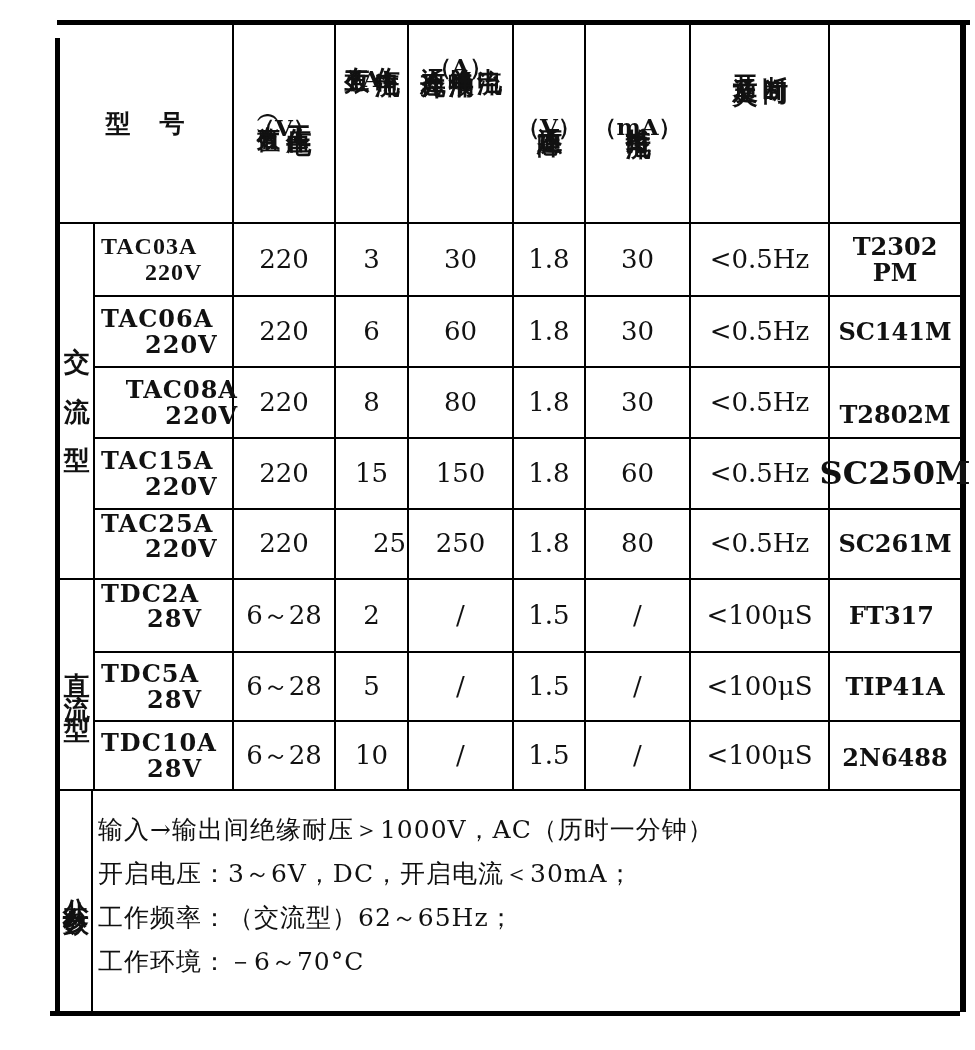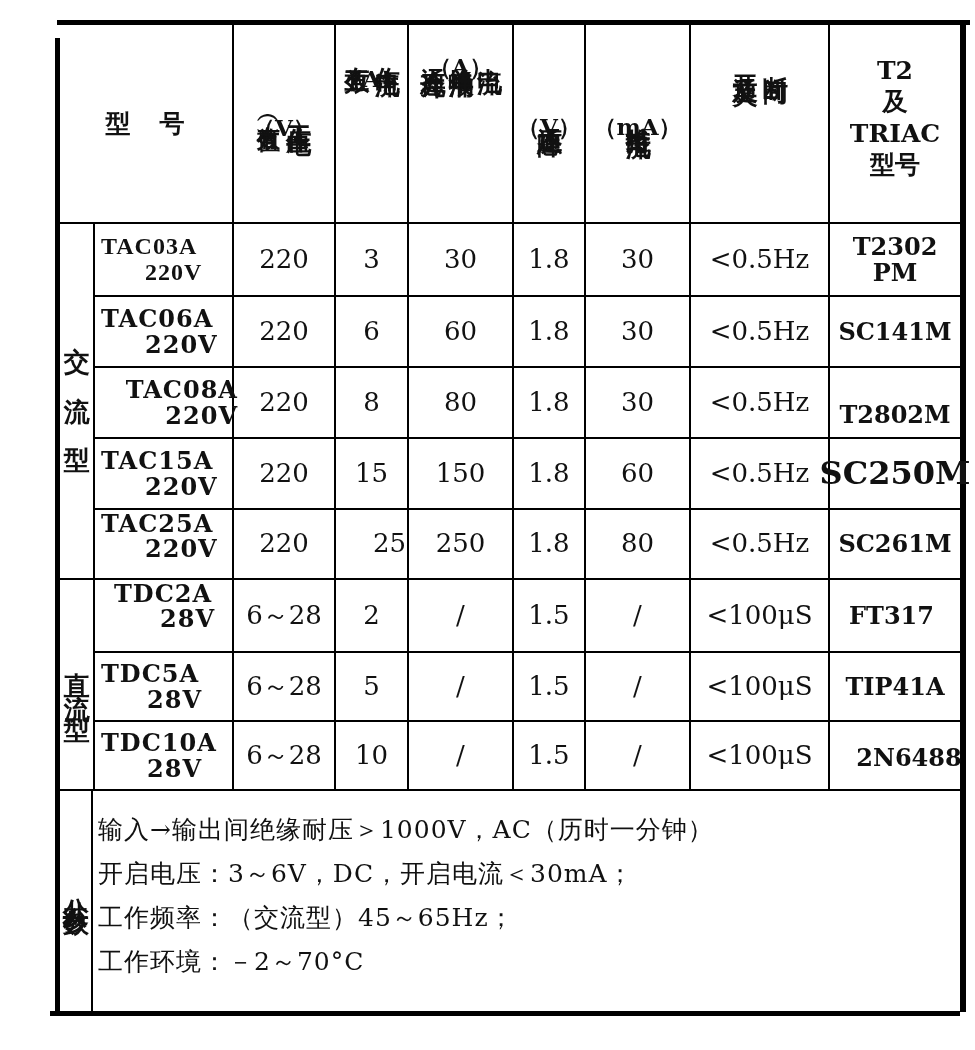--- a/index.html
+++ b/index.html
@@ -102,26 +102,20 @@
     <span class="unit">（mA）</span>
   </div>
 
   <div class="cell" style="left:691px; top:25px; width:137px; height:197px; align-items:flex-start; padding-top:30px; box-sizing:border-box;">
     <div class="hdr-multi">
       <span class="hdr-col">断时间</span>
       <span class="hdr-col">开通及关</span>
     </div>
   </div>
 
-  <div class="cell hdr" style="left:830px; top:25px; width:130px; height:197px; flex-direction:column; justify-content:flex-start; padding-top:30px; box-sizing:border-box; line-height:1.25;">
-    <span>T2</span>
-    <span>及</span>
-    <span>TRIAC</span>
-    <span>型号</span>
-  </div>
 
   <div class="cell group-label" style="left:60px; top:224px; width:33px; height:354px; flex-direction:column; justify-content:space-around; padding:40px 0; box-sizing:border-box;">
     <span class="vtext" style="letter-spacing:50px;">交流型</span>
   </div>
   <div class="cell group-label" style="left:60px; top:580px; width:33px; height:209px;">
     <span class="vtext" style="letter-spacing:22px;">直流型</span>
   </div>
 
   <div>
     <div class="cell model-cell" style="left:95px; top:224px; width:137px; height:71px;font-family:Liberation Serif, serif;">
@@ -187,21 +181,21 @@
     <div class="cell" style="left:234px; top:510px; width:100px; height:68px;">220</div>
     <div class="cell" style="left:344px; top:510px; width:91px; height:68px;">25</div>
     <div class="cell" style="left:409px; top:510px; width:103px; height:68px;">250</div>
     <div class="cell" style="left:514px; top:510px; width:70px; height:68px;">1.8</div>
     <div class="cell" style="left:586px; top:510px; width:103px; height:68px;">80</div>
     <div class="cell" style="left:691px; top:510px; width:137px; height:68px;">&lt;0.5Hz</div>
     <div class="cell" style="left:830px; top:510px; width:130px; height:68px; font-weight:bold; font-size:24px;">SC261M</div>
   </div>
 
   <div>
-    <div class="cell model-cell" style="left:95px; top:580px; width:137px; height:52px;margin-left:13px;">
+    <div class="cell model-cell" style="left:95px; top:580px; width:137px; height:52px;">
         <span>TDC2A</span>
         <span class="sub" style="padding-left:46px;">28V</span>
       </div>
     <div class="cell" style="left:234px; top:580px; width:100px; height:71px;">6～28</div>
     <div class="cell" style="left:336px; top:580px; width:71px; height:71px;">2</div>
     <div class="cell" style="left:409px; top:580px; width:103px; height:71px;">/</div>
     <div class="cell" style="left:514px; top:580px; width:70px; height:71px;">1.5</div>
     <div class="cell" style="left:586px; top:580px; width:103px; height:71px;">/</div>
     <div class="cell" style="left:691px; top:580px; width:137px; height:71px;">&lt;100μS</div>
     <div class="cell" style="left:830px; top:580px; width:123px; height:71px; font-weight:bold; font-size:24px;">FT317</div>
@@ -225,25 +219,25 @@
     <div class="cell model-cell" style="left:95px; top:722px; width:137px; height:67px;">
         <span>TDC10A</span>
         <span class="sub" style="padding-left:46px;">28V</span>
       </div>
     <div class="cell" style="left:234px; top:722px; width:100px; height:67px;">6～28</div>
     <div class="cell" style="left:336px; top:722px; width:71px; height:67px;">10</div>
     <div class="cell" style="left:409px; top:722px; width:103px; height:67px;">/</div>
     <div class="cell" style="left:514px; top:722px; width:70px; height:67px;">1.5</div>
     <div class="cell" style="left:586px; top:722px; width:103px; height:67px;">/</div>
     <div class="cell" style="left:691px; top:722px; width:137px; height:67px;">&lt;100μS</div>
-    <div class="cell" style="left:830px; top:722px; width:130px; height:72px; font-weight:bold; font-size:24px;margin-left:14px;">2N6488</div>
+    <div class="cell" style="left:830px; top:722px; width:130px; height:72px; font-weight:bold; font-size:24px;">2N6488</div>
   </div>
 
   <div class="cell group-label" style="left:60px; top:800px; width:31px; height:170px;">
     <span class="vtext" style="letter-spacing:4px;">公共参数</span>
   </div>
   <div class="footer-lines">
     <div>输入→输出间绝缘耐压＞1000V，AC（历时一分钟）</div>
     <div>开启电压：3～6V，DC，开启电流＜30mA；</div>
-    <div>工作频率：（交流型）45～65Hz；</div>
-    <div>工作环境：－2～70°C</div>
+    <div>工作频率：（交流型）62～65Hz；</div>
+    <div>工作环境：－6～70°C</div>
   </div>
 </div>
 
 </body></html>

